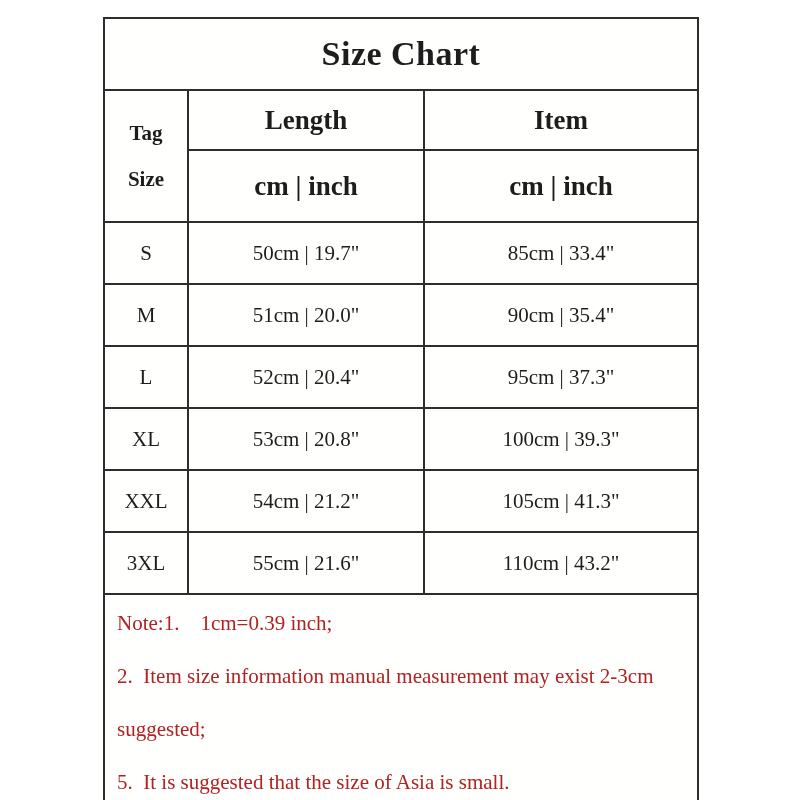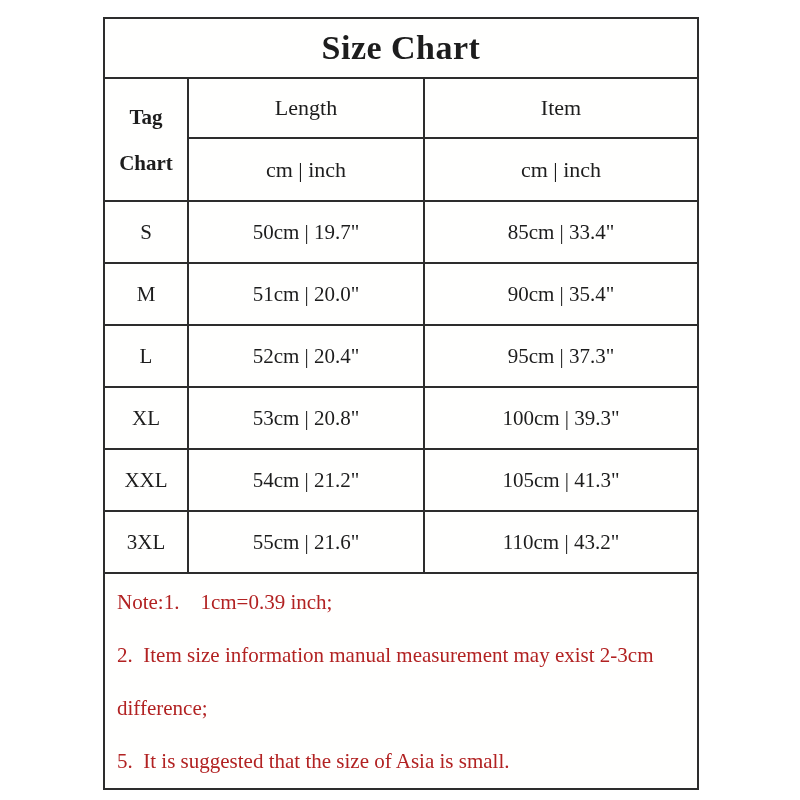--- a/index.html
+++ b/index.html
@@ -25,31 +25,31 @@
     background: #fffffe;
   }
   table.size-chart td {
     border: 2px solid #2d2d2d;
     text-align: center;
     vertical-align: middle;
     color: #1d1d1d;
     padding: 0;
     overflow: hidden;
   }
-  .title-row { height: 60px; }
+  .title-row { height: 72px; }
   .title-cell {
     font-size: 34px;
     font-weight: bold;
     letter-spacing: 0.5px;
   }
   .head-row-1 { height: 60px; }
-  .head-row-2 { height: 63px; }
+  .head-row-2 { height: 72px; }
   .head-cell {
-    font-size: 22px;
-    font-weight: normal;
+    font-size: 27px;
+    font-weight: bold;
   }
   .tag-cell div {
     line-height: 46px;
     font-size: 21px;
     font-weight: bold;
   }
   .data-row { height: 62px; }
   .data-cell { font-size: 21px; }
   .notes-row { height: 208px; }
   .notes-cell {
@@ -75,21 +75,21 @@
       <col style="width:236px">
       <col style="width:274px">
     </colgroup>
     <tbody>
         <tr class="title-row">
       <td class="title-cell" colspan="3">Size Chart</td>
     </tr>
     <tr class="head-row-1">
       <td class="tag-cell" rowspan="2">
         <div>Tag</div>
-        <div>Chart</div>
+        <div>Size</div>
       </td>
       <td class="head-cell">Length</td>
       <td class="head-cell">Item</td>
     </tr>
     <tr class="head-row-2">
       <td class="head-cell">cm | inch</td>
       <td class="head-cell">cm | inch</td>
     </tr>
 
     <tr class="data-row">
@@ -120,19 +120,19 @@
     <tr class="data-row">
       <td class="data-cell">3XL</td>
       <td class="data-cell">55cm | 21.6"</td>
       <td class="data-cell">110cm | 43.2"</td>
     </tr>
 
     <tr class="notes-row">
       <td class="notes-cell" colspan="3">
         <p>Note:1.    1cm=0.39 inch;</p>
         <p>2.  Item size information manual measurement may exist 2-3cm</p>
-        <p>difference;</p>
+        <p>suggested;</p>
         <p>5.  It is suggested that the size of Asia is small.</p>
       </td>
     </tr>
   </tbody>
     </table>
 </div>
 
 </body></html>

